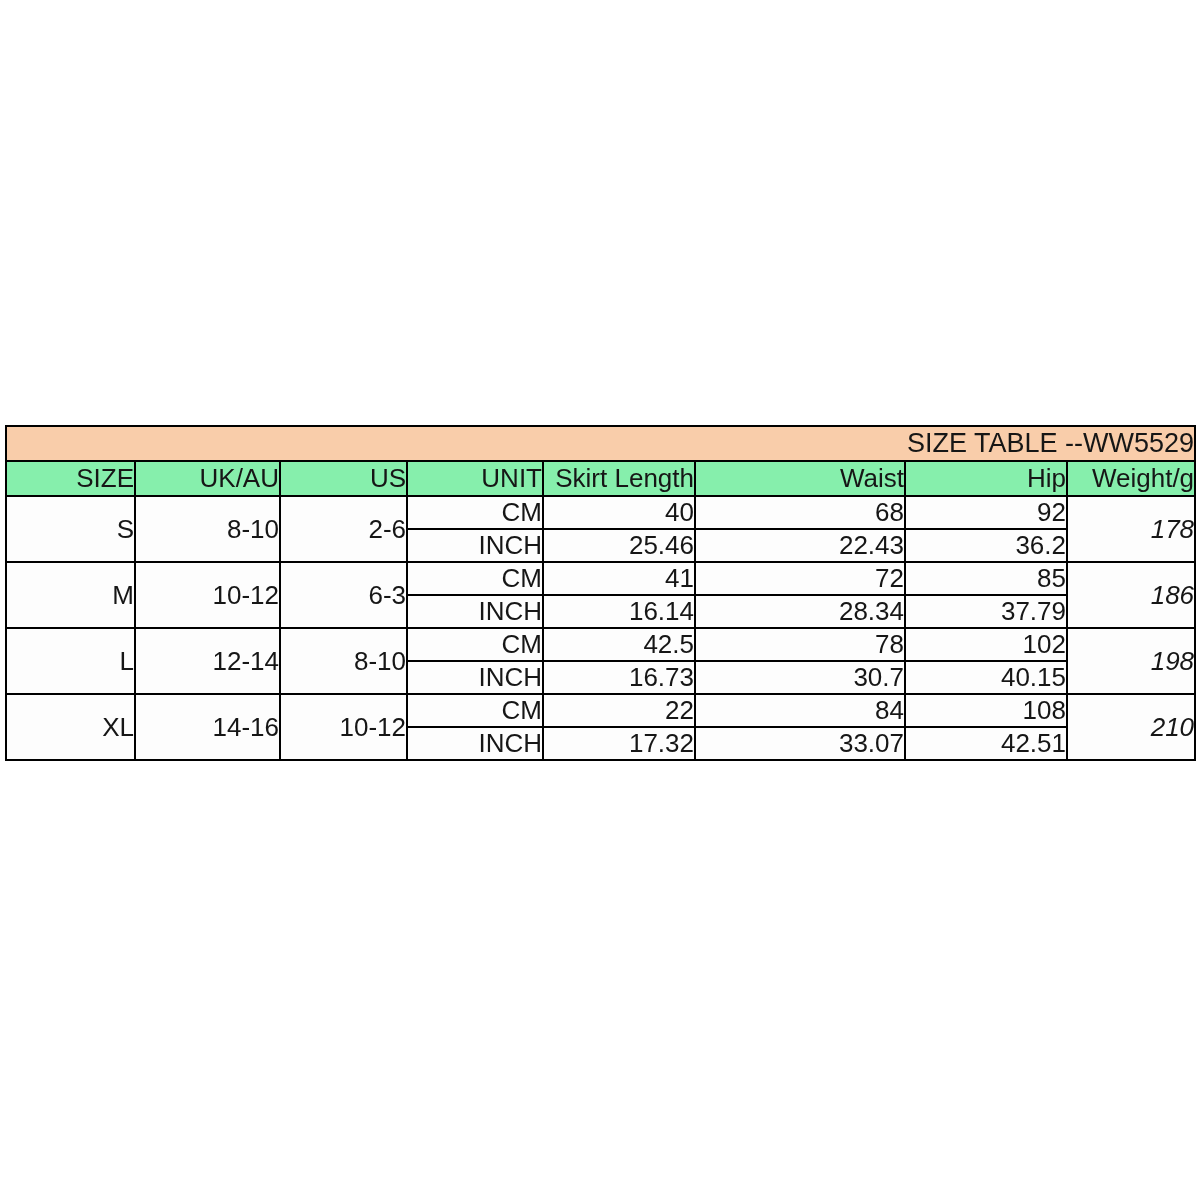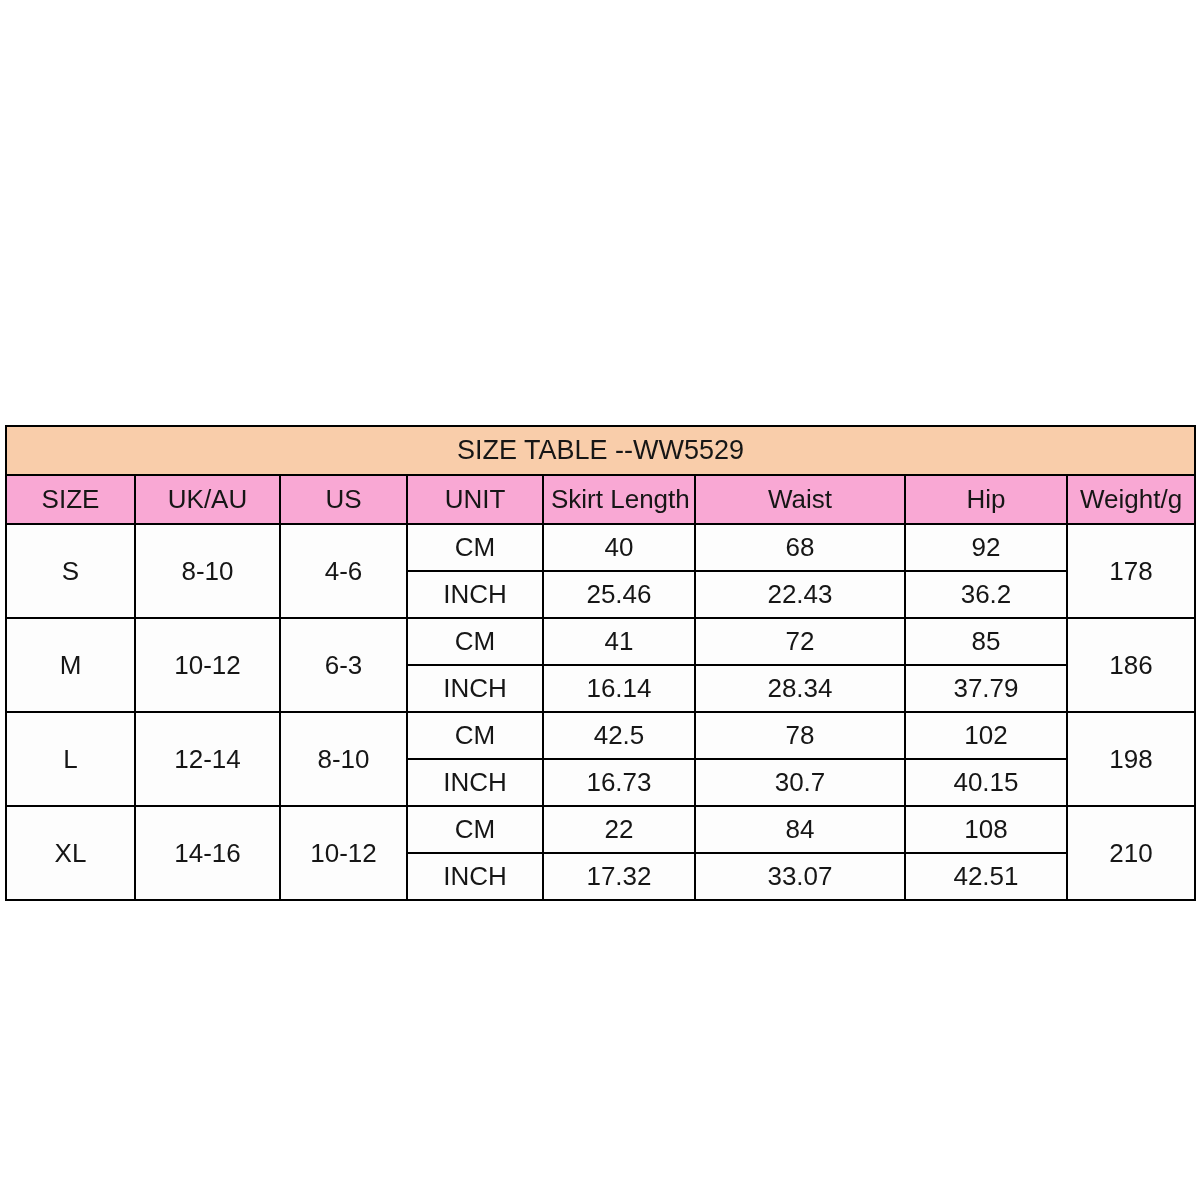--- a/index.html
+++ b/index.html
@@ -18,45 +18,45 @@
   table.size-table {
     position: absolute;
     left: 5px;
     top: 425px;
     width: 1189px;
     border-collapse: collapse;
     table-layout: fixed;
   }
   table.size-table td {
     border: 2px solid #000000;
-    text-align: center;
+    text-align: right;
     vertical-align: middle;
-    padding: 7px;
+    padding: 0;
     font-size: 26px;
     line-height: 1.1;
     background: #fdfdfd;
     overflow: hidden;
     white-space: nowrap;
   }
   tr.title-row td {
     background: #F9CDAA;
     height: 33px;
     font-size: 27px;
   }
   tr.header-row td {
-    background: #f9a8d4;
+    background: #86efac;
     height: 33px;
   }
   tr.data-row td {
     height: 31px;
   }
   
   td.inner-bottom { border-bottom-width: 1px; }
   td.inner-top    { border-top-width: 1px; }
-  td.weight-cell  { background: #EBEEDC; }
+  td.weight-cell  { background: #EBEEDC; font-style: italic; }
 </style>
 </head>
 <body>
 
 <div class="page">
   <table class="size-table">
     <colgroup>
       <col style="width:129px">
         <col style="width:145px">
         <col style="width:127px">
@@ -79,21 +79,21 @@
       <td>UNIT</td>
       <td>Skirt Length</td>
       <td>Waist</td>
       <td>Hip</td>
       <td>Weight/g</td>
     </tr>
 
     <tr class="data-row">
       <td rowspan="2">S</td>
       <td rowspan="2">8-10</td>
-      <td rowspan="2">4-6</td>
+      <td rowspan="2">2-6</td>
       <td class="inner-bottom">CM</td>
       <td class="inner-bottom">40</td>
       <td class="inner-bottom">68</td>
       <td class="inner-bottom">92</td>
       <td rowspan="2" class="weight-cell">178</td>
     </tr>
     <tr class="data-row">
       <td class="inner-top">INCH</td>
       <td class="inner-top">25.46</td>
       <td class="inner-top">22.43</td>

